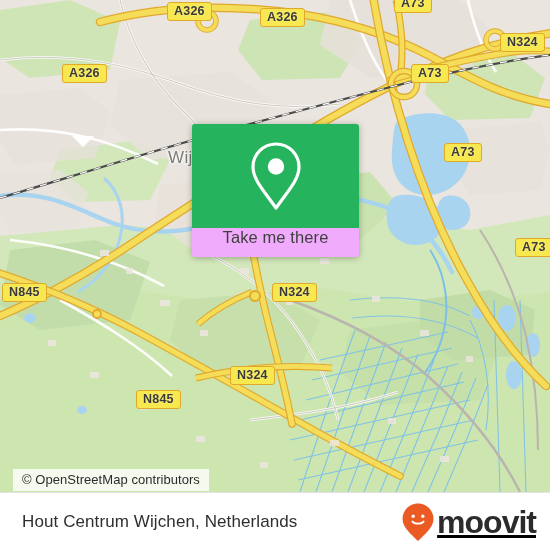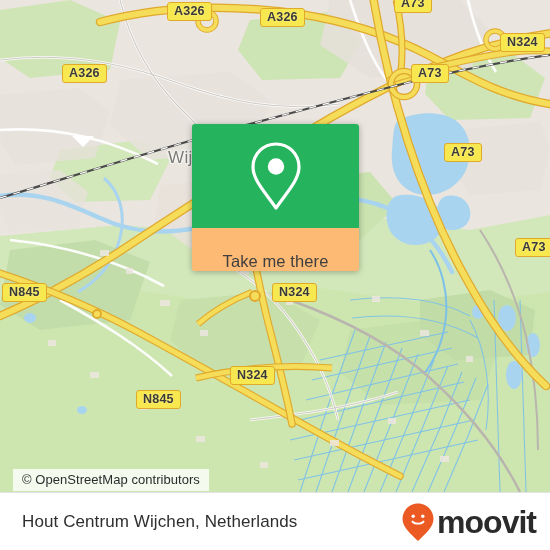--- a/index.html
+++ b/index.html
@@ -60,25 +60,25 @@
   }
   #popup-head {
     height: 104px;
     background: #25b35d;
     border-radius: 3px 3px 0 0;
     display: flex;
     align-items: center;
     justify-content: center;
   }
   #popup-body {
-    height: 43px;
-    background: #fdba74;
+    height: 29px;
+    background: #f0abfc;
     border-radius: 0 0 3px 3px;
     display: flex;
-    align-items: flex-end;
+    align-items: flex-start;
     justify-content: center;
   }
   #popup-cta {
     color: #3f3f3f;
     font-size: 16.5px;
     letter-spacing: .1px;
   }
   #popup-tail {
     position: absolute;
     left: 72px; top: 136px;
@@ -116,20 +116,21 @@
     color: #2f2f2f;
     letter-spacing: .1px;
     white-space: nowrap;
   }
   #brand {
     position: absolute;
     right: 14px; top: 50%;
     transform: translateY(-50%);
     display: flex;
     align-items: center;
+    text-decoration: underline;
   }
   #brand-word {
     font-size: 32px;
     font-weight: bold;
     color: #2b2b2b;
     letter-spacing: -1.0px;
     margin-left: 2px;
     line-height: 32px;
   }
 </style>

